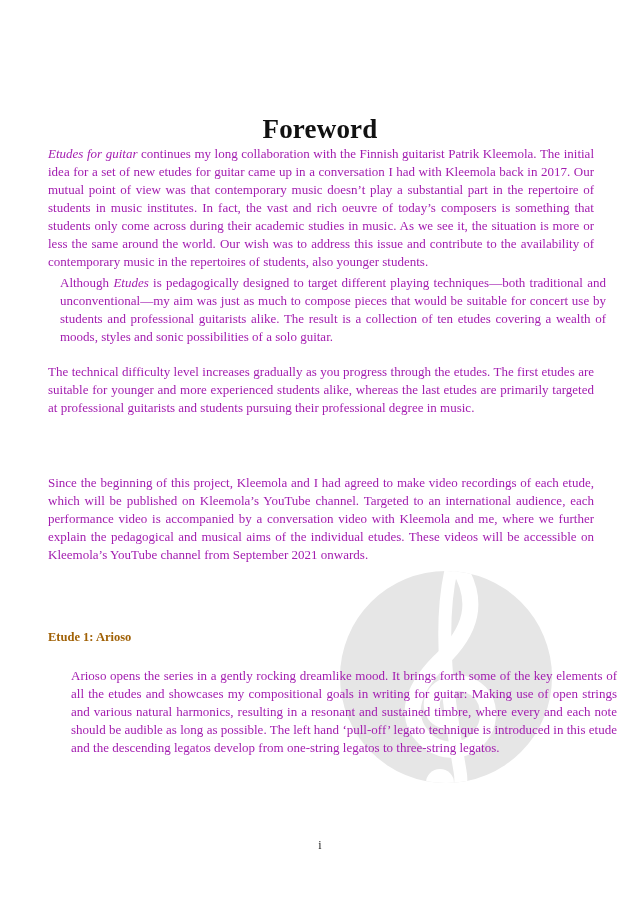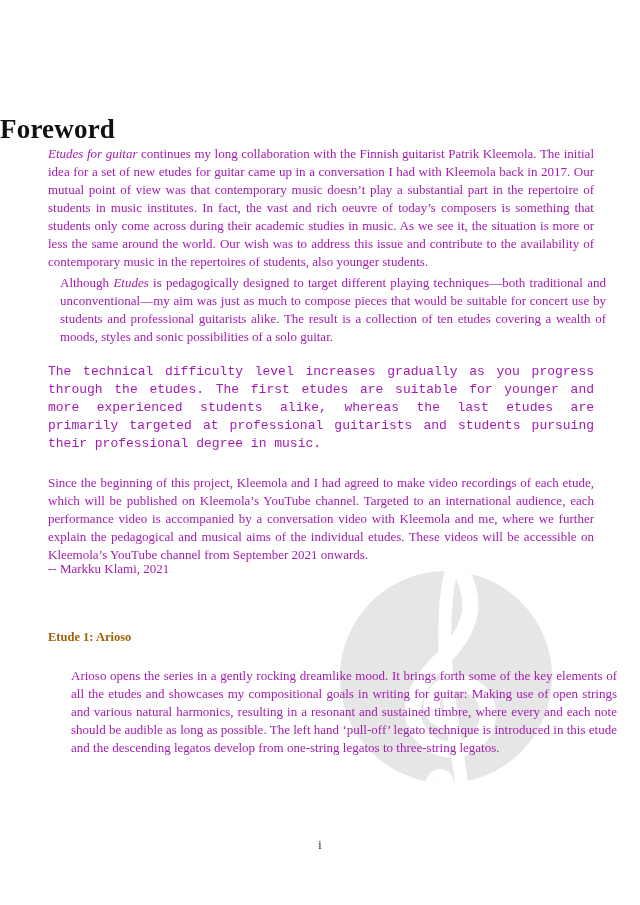--- a/index.html
+++ b/index.html
@@ -1,26 +1,26 @@
 <!DOCTYPE html>
 <html><head>
 <meta charset="utf-8">
 <style>
   html, body { margin: 0; padding: 0; background: #ffffff; }
   body { width: 640px; height: 905px; position: relative; overflow: hidden; font-family: "DejaVu Serif", "Liberation Serif", serif; color: #1a1a1a; }
   .page { position: absolute; left: 0; top: 0; width: 640px; height: 905px; background: #fff; }
   .watermark { position: absolute; left: 340px; top: 571px; width: 212px; height: 212px; border-radius: 50%; background: #e6e6e6; overflow: hidden; }
   .watermark svg { position: absolute; left: 0; top: 0; }
-  .title { position: absolute; left: 0; top: 96px; width: 640px; text-align: left; font-family: "Liberation Serif", serif; font-weight: bold; font-size: 27px; color: #111; letter-spacing: 0.2px; }
+  .title { position: absolute; left: 0; top: 96px; width: 640px; text-align: center; font-family: "Liberation Serif", serif; font-weight: bold; font-size: 27px; color: #111; letter-spacing: 0.2px; }
   .body { position: absolute; left: 48px; width: 546px; font-family: "Liberation Serif", serif; font-size: 13px; line-height: 18px; text-align: justify; color: #a21caf; }
   .body p { margin: 0; }
   .body em { font-style: italic; }
   .p1 { top: 145px; }
   .p2 { top: 274px; margin-left: 12px; }
-  .p3 { top: 363px; font-family: Liberation Mono, monospace; }
+  .p3 { top: 363px; }
   .p4 { top: 434px; margin-top: 40px; }
   .p5 { top: 523px; }
   .p6 { top: 560px; }
   .h-etude { position: absolute; left: 48px; top: 620px; font-family: "Liberation Serif", serif; font-weight: bold; font-size: 12.5px; color: #a16207; }
   .p7 { top: 667px; margin-left: 23px; }
   .pagenum { position: absolute; left: 0; width: 640px; top: 838px; text-align: center; font-family: "Liberation Serif", serif; font-size: 12px; color: #222; }
 </style>
 </head>
 <body>
 
@@ -46,23 +46,20 @@
 
   <div class="body p3">
     <p>The technical difficulty level increases gradually as you progress through the etudes. The first etudes are suitable for younger and more experienced students alike, whereas the last etudes are primarily targeted at professional guitarists and students pursuing their professional degree in music.</p>
   </div>
 
   <div class="body p4">
     <p>Since the beginning of this project, Kleemola and I had agreed to make video recordings of each etude, which will be published on Kleemola’s YouTube channel. Targeted to an international audience, each performance video is accompanied by a conversation video with Kleemola and me, where we further explain the pedagogical and musical aims of the individual etudes. These videos will be accessible on Kleemola’s YouTube channel from September 2021 onwards.</p>
   </div>
 
 
-  <div class="body p6">
-    <p>-- Markku Klami, 2021</p>
-  </div>
 
   <h2 class="h-etude">Etude 1: Arioso</h2>
 
   <div class="body p7">
     <p>Arioso opens the series in a gently rocking dreamlike mood. It brings forth some of the key elements of all the etudes and showcases my compositional goals in writing for guitar: Making use of open strings and various natural harmonics, resulting in a resonant and sustained timbre, where every and each note should be audible as long as possible. The left hand ‘pull-off’ legato technique is introduced in this etude and the descending legatos develop from one-string legatos to three-string legatos.</p>
   </div>
 
   <div class="pagenum">i</div>
 </div>
 

